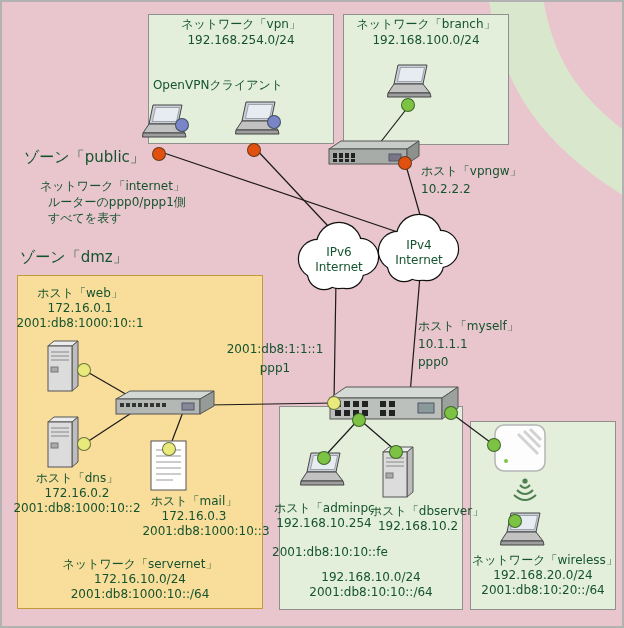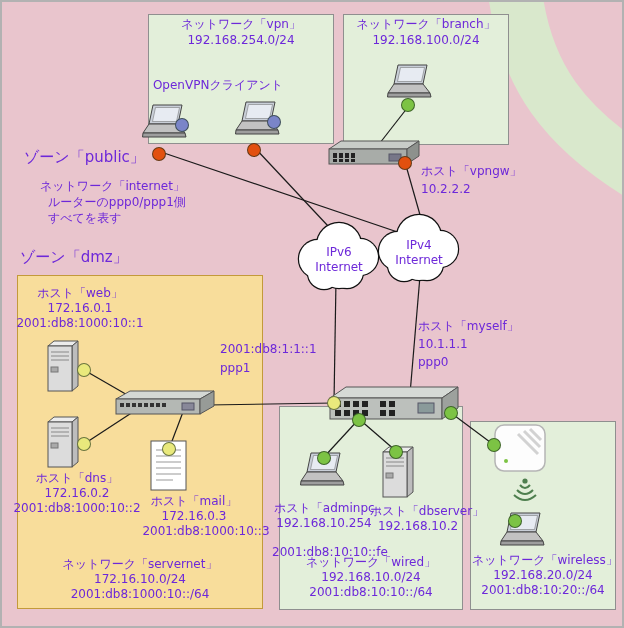--- a/index.html
+++ b/index.html
@@ -1,23 +1,23 @@
 <!DOCTYPE html>
 <html><head>
 <meta charset="utf-8">
 <style>
   html,body{margin:0;padding:0;background:#fff}
   #frame{position:relative;width:624px;height:628px;border:2px solid #b2b2b2;box-sizing:border-box;
          background:#e9c5cd;overflow:hidden;font-family:"DejaVu Sans","Liberation Sans",sans-serif}
   .layer{position:absolute;left:0;top:0;pointer-events:none}
   .box{position:absolute;border:1px solid #8f8f8f;box-sizing:border-box;background:#e3efda}
   .box.orange{border-color:#c39a3a;background:#f8dd9b}
-  .t{position:absolute;font-size:12px;line-height:15px;color:#6d28d9;white-space:nowrap}
+  .t{position:absolute;font-size:12px;line-height:15px;color:#14532d;white-space:nowrap}
   .ctr{text-align:center}
-  .rgt{text-align:left}
+  .rgt{text-align:center}
   .zone{font-size:15px}
   .dot{position:absolute;width:12px;height:12px;border-radius:50%;border:1px solid rgba(20,40,20,.6)}
   .dev{position:absolute}
 </style>
 </head>
 <body>
 
 <div id="frame">
 
   <svg class="layer" width="624" height="628">
@@ -307,21 +307,20 @@
   <div class="t ctr" style="left:25px;top:555px;width:226px">ネットワーク「servernet」</div>
   <div class="t ctr" style="left:25px;top:570px;width:226px">172.16.10.0/24</div>
   <div class="t ctr" style="left:25px;top:585px;width:226px">2001:db8:1000:10::/64</div>
 
 
   <div class="t ctr" style="left:272px;top:499px;width:100px">ホスト「adminpc」</div>
   <div class="t ctr" style="left:272px;top:514px;width:100px">192.168.10.254</div>
   <div class="t ctr" style="left:270px;top:543px;width:104px">2001:db8:10:10::fe</div>
   <div class="t ctr" style="left:368px;top:502px;width:96px">ホスト「dbserver」</div>
   <div class="t ctr" style="left:368px;top:517px;width:96px">192.168.10.2</div>
-  <div class="t ctr" style="left:285px;top:553px;width:168px">ネットワーク「wired」</div>
   <div class="t ctr" style="left:285px;top:568px;width:168px">192.168.10.0/24</div>
   <div class="t ctr" style="left:285px;top:583px;width:168px">2001:db8:10:10::/64</div>
 
   <div class="t ctr" style="left:470px;top:551px;width:142px">ネットワーク「wireless」</div>
   <div class="t ctr" style="left:470px;top:566px;width:142px">192.168.20.0/24</div>
   <div class="t ctr" style="left:470px;top:581px;width:142px">2001:db8:10:20::/64</div>
 
 </div>
 
 </body></html>

